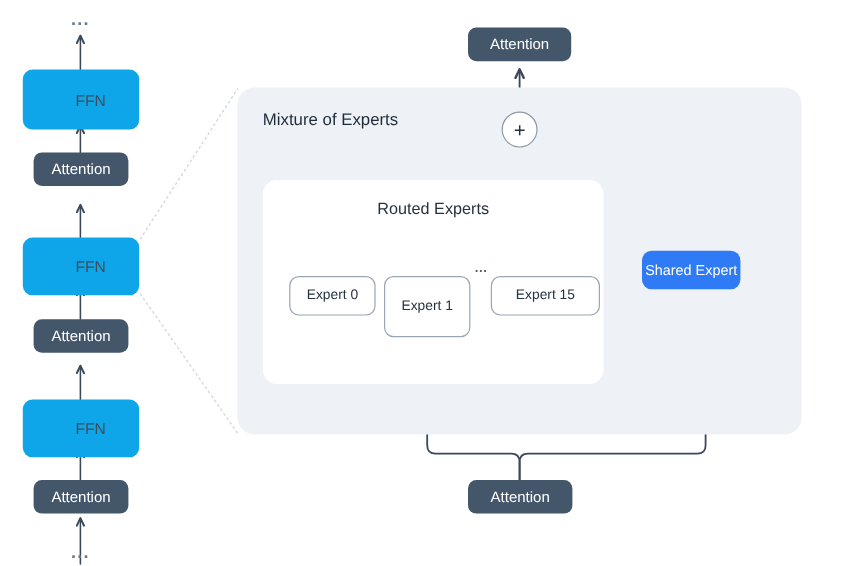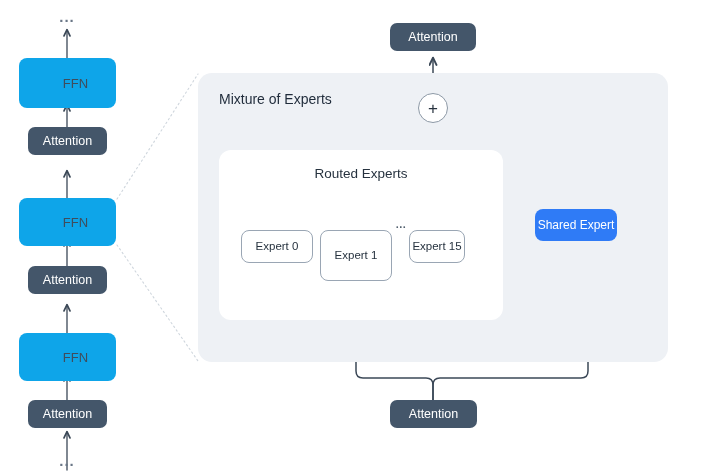--- a/index.html
+++ b/index.html
@@ -187,21 +187,21 @@
   <div class="routed-panel" style="left:219px; top:150px; width:284px; height:170px;"></div>
 
   <div class="routed-title" style="left:219px; top:166px; width:284px;text-align:center;">Routed Experts</div>
 
   <div class="node expert-box" style="left:241px; top:208px; width:72px; height:33px;">Expert 0</div>
 
   <div class="node expert-box" style="left:320px; top:208px; width:72px; height:51px;">Expert 1</div>
 
   <div class="node expert-dots" style="left:392px; top:217px; width:18px; height:14px;">...</div>
 
-  <div class="node expert-box" style="left:409px; top:208px; width:56px; height:33px;">Expert 15</div>
+  <div class="node expert-box" style="left:409px; top:208px; width:91px; height:33px;">Expert 15</div>
 
 
   <div class="node shared-box" style="left:535px; top:209px; width:82px; height:32px;">Shared Expert</div>
 
   <div class="plus-circle" style="left:418px; top:93px; width:30px; height:30px;">+</div>
 
   <div class="node attn-box" style="left:390px; top:23px; width:86px; height:28px;">Attention</div>
 
   <div class="node attn-box" style="left:390px; top:400px; width:87px; height:28px;">Attention</div>
 

